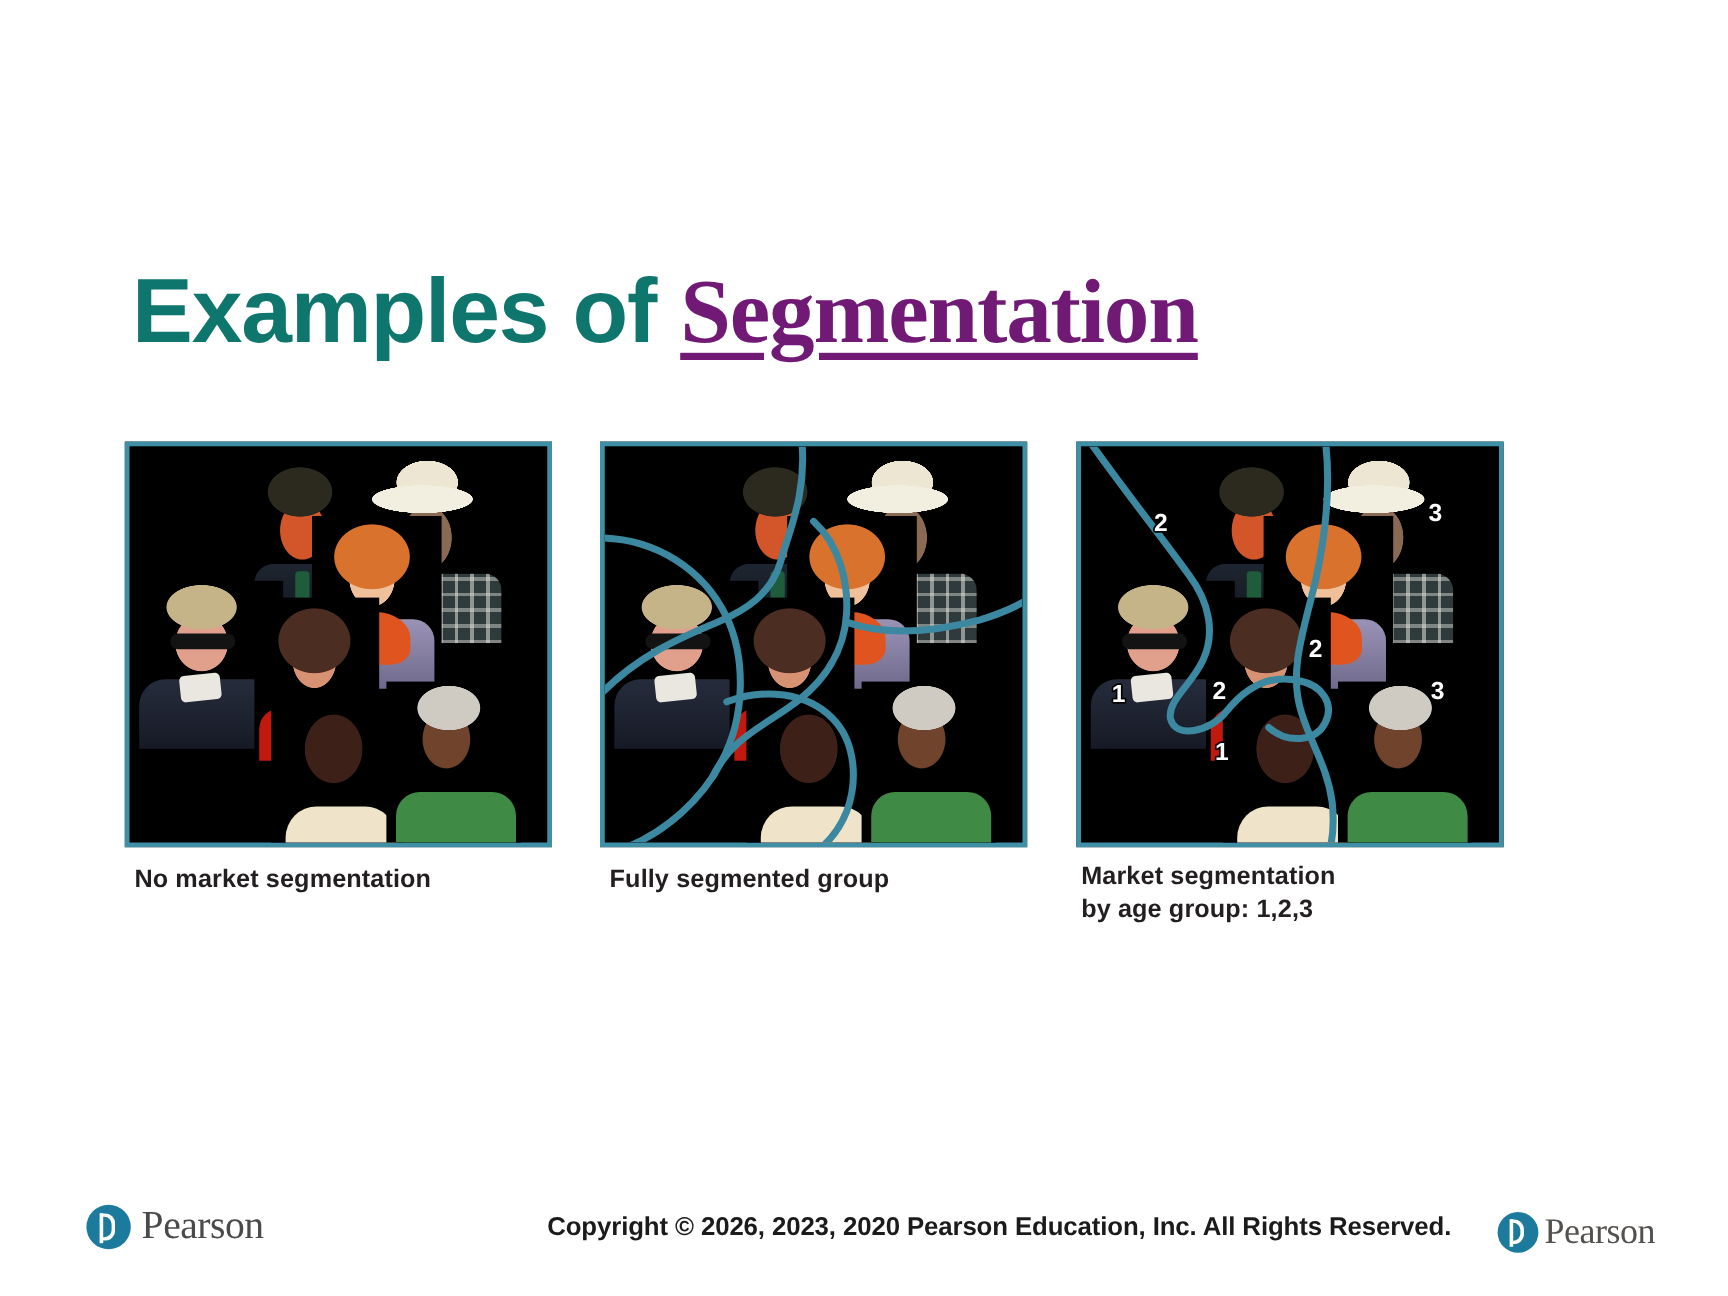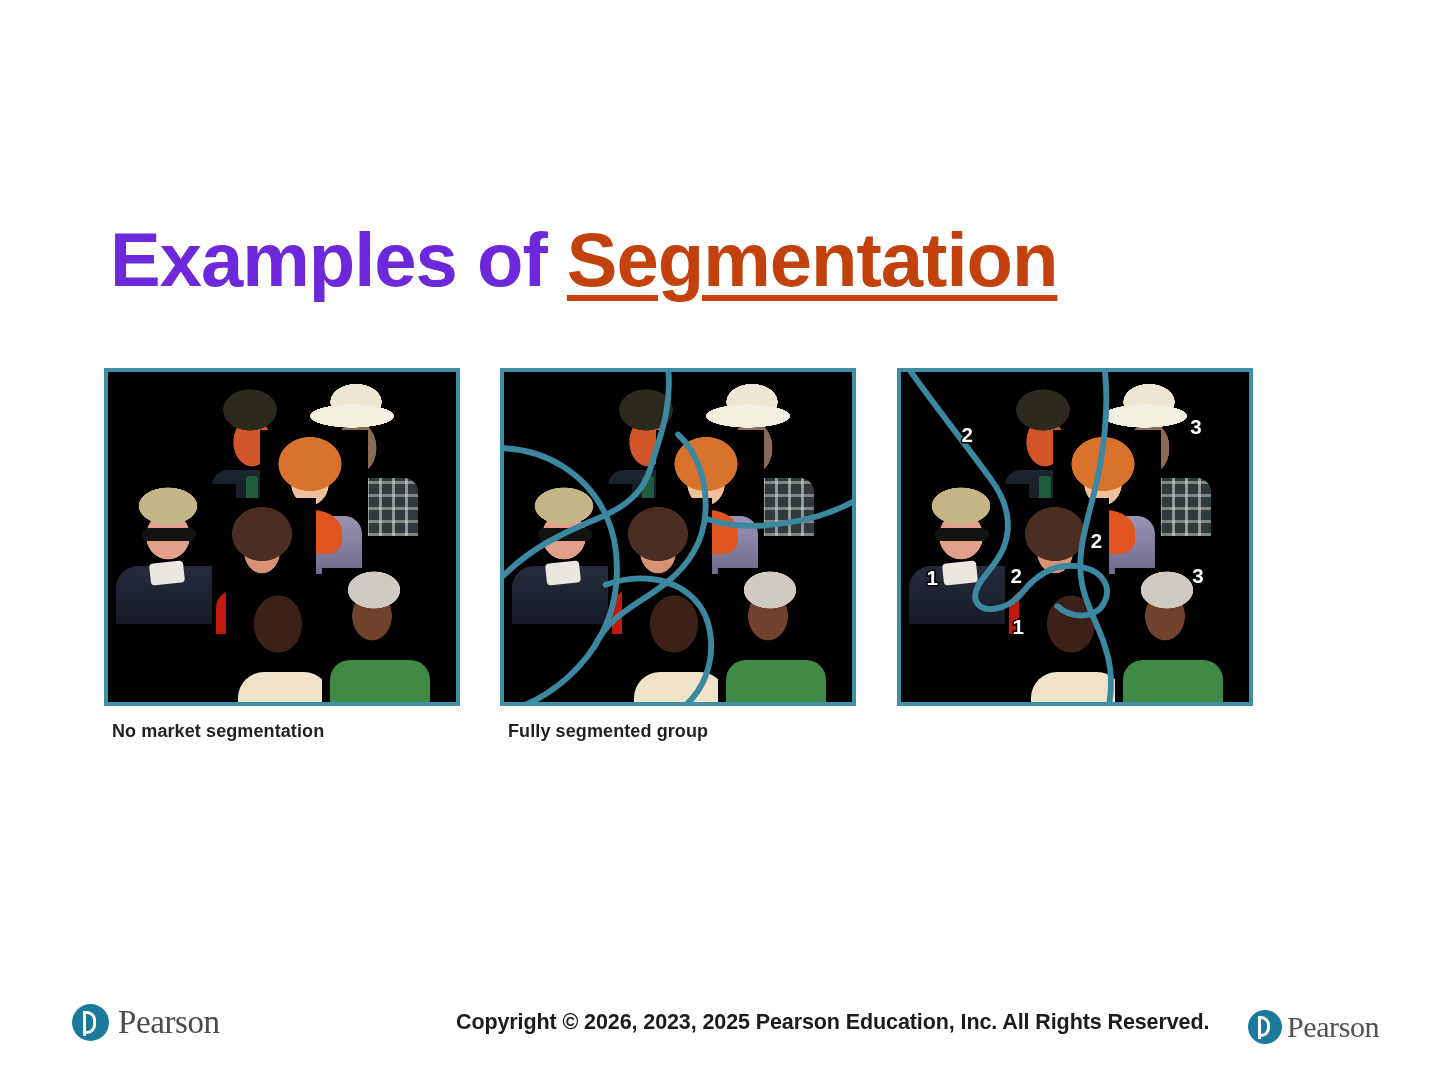--- a/index.html
+++ b/index.html
@@ -22,26 +22,27 @@
     position: absolute;
     left: 110px;
     top: 168px;
     font-size: 76px;
     font-weight: bold;
     letter-spacing: -1px;
     color: #000000;
     white-space: nowrap;
     line-height: 1.08;
   }
-  .slide-title .plain { color: #6d28d9; }
+  .slide-title .plain { color: #0f766e; }
   .slide-title .highlight {
-    color: #c2410c;
+    color: #701a75;
     text-decoration: underline;
     text-decoration-thickness: 6px;
     text-underline-offset: 9px;
+    font-family: Liberation Serif, serif;
   }
 
   
   .panels {
     position: absolute;
     left: 0;
     top: 368px;
     width: 1440px;
     height: 420px;
   }
@@ -59,21 +60,21 @@
     overflow: hidden;
   }
   #panel-1 { left: 104px; }
   #panel-2 { left: 500px; }
   #panel-3 { left: 897px; }
 
   .panel-caption {
     position: absolute;
     top: 352px;
     left: 8px;
-    font-size: 18px;
+    font-size: 21px;
     font-weight: bold;
     color: #231f20;
     line-height: 1.28;
     white-space: pre-line;
     letter-spacing: 0.1px;
   }
   #panel-3 .panel-caption { left: 4px; top: 350px; }
 
   
   .collage {
@@ -400,27 +401,29 @@
           <text class="seg-num" x="62" y="72">2</text>
           <text class="seg-num" x="296" y="64">3</text>
           <text class="seg-num" x="26" y="218">1</text>
           <text class="seg-num" x="112" y="216">2</text>
           <text class="seg-num" x="194" y="180">2</text>
           <text class="seg-num" x="298" y="216">3</text>
           <text class="seg-num" x="114" y="268">1</text>
         </g>
       </svg>
     </div>
+    <div class="panel-caption">Market segmentation
+by age group: 1,2,3</div>
   </div>
 
 </div>
 
 <div class="footer-logo">
   <span class="pearson-mark"></span>
   <span class="pearson-word">Pearson</span>
 </div>
 
-<div class="copyright">Copyright © 2026, 2023, 2025 Pearson Education, Inc. All Rights Reserved.</div>
+<div class="copyright">Copyright © 2026, 2023, 2020 Pearson Education, Inc. All Rights Reserved.</div>
 
 <div class="footer-logo-right">
   <span class="pearson-mark"></span>
   <span class="pearson-word">Pearson</span>
 </div>
 
 </body></html>

